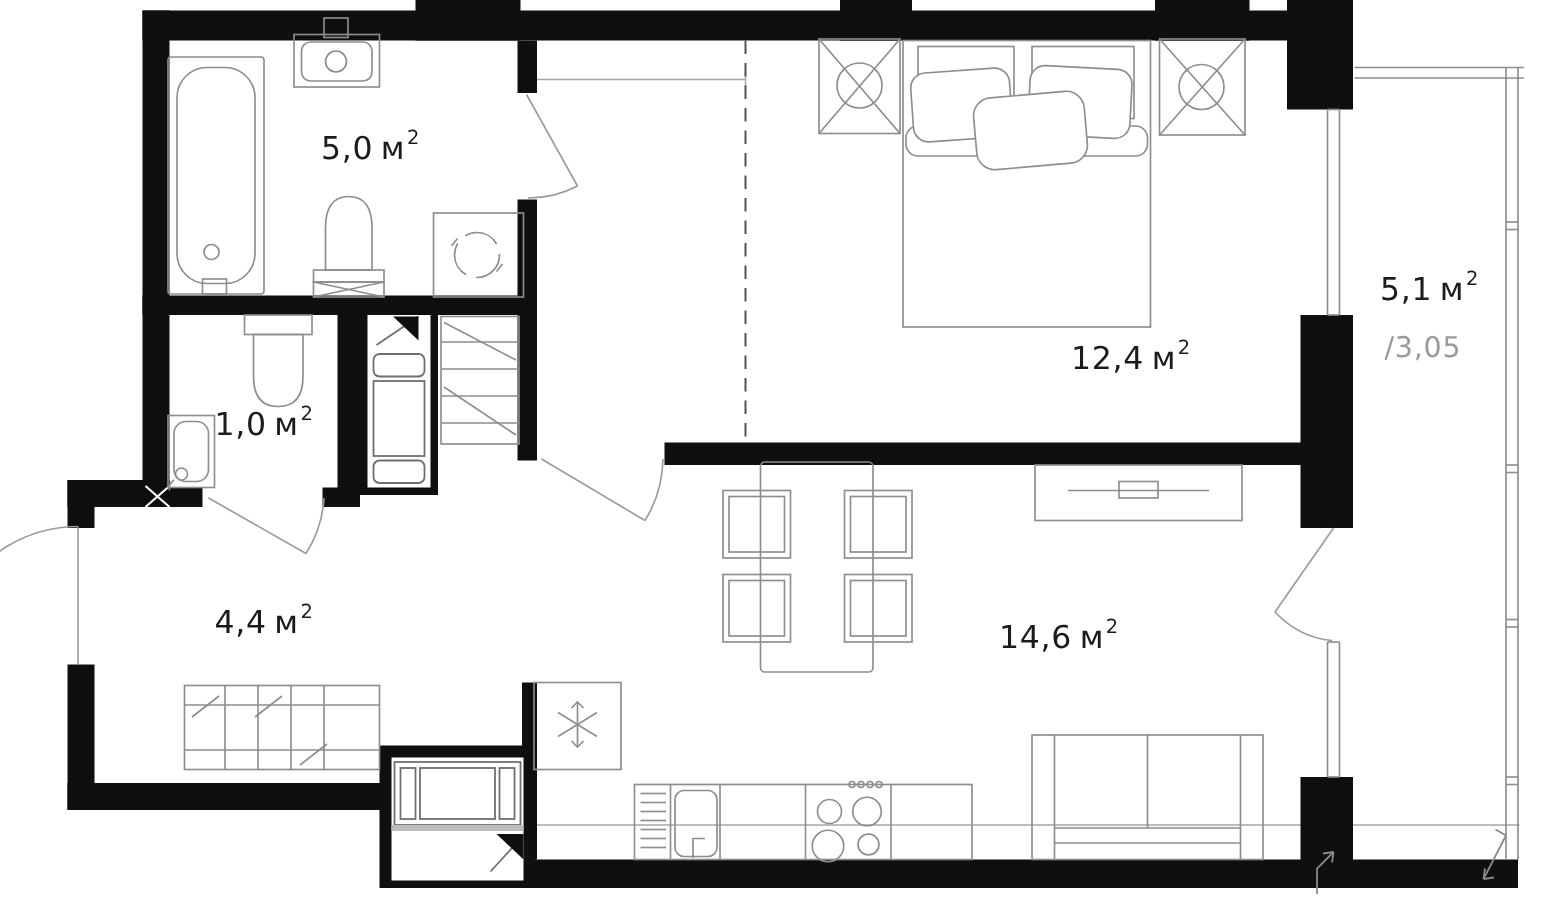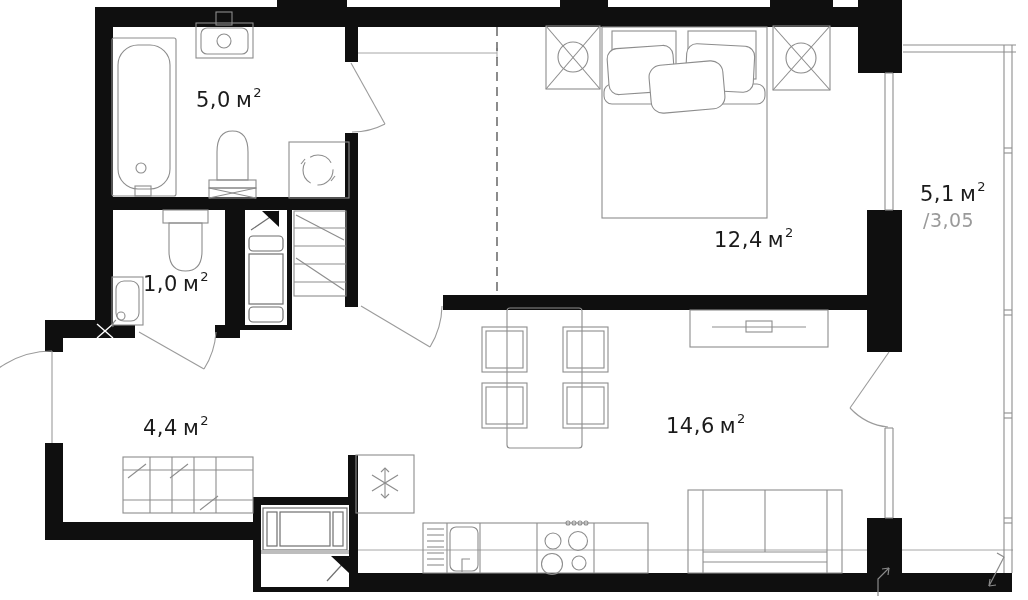--- a/index.html
+++ b/index.html
@@ -25,21 +25,21 @@
   .pillow{fill:#fff;stroke:var(--line);stroke-width:1.1;}
   .blkfill{fill:var(--wall);stroke:none;}
   .sill{fill:#bdbdbd;stroke:none;}
   .xmark{stroke:#fff;stroke-width:1.4;}
   .arrow{fill:none;stroke:#8a8a8a;stroke-width:1.2;}
   .rlabel{position:absolute;font-size:21px;line-height:1;color:var(--text);
           letter-spacing:.5px;white-space:nowrap;}
   .rlabel .u{margin-left:5px;}
   .rlabel sup{font-size:13px;position:relative;top:-2px;left:1px;}
   .coef{position:absolute;font-size:19px;line-height:1;color:var(--muted);
-        letter-spacing:.5px;white-space:nowrap;}
+        letter-spacing:.5px;white-space:nowrap;margin-top:12px;}
 </style>
 </head>
 <body>
 
 <div class="stage">
   <svg width="1028" height="600" viewBox="0 0 1028 600">
 
     <line class="thin" x1="358" y1="550" x2="1013" y2="550"></line>
 
     <g>
@@ -309,25 +309,25 @@
       <path class="arrow" d="M 878,596 L 878,579 L 889,568"></path>
       <path class="arrow" d="M 889,568 L 882,569 M 889,568 L 888,575"></path>
     </g>
     <g>
       <path class="arrow" d="M 1004,557 L 989,586"></path>
       <path class="arrow" d="M 989,586 L 996,585 M 989,586 L 990,579"></path>
       <path class="arrow" d="M 1004,557 L 997,553"></path>
     </g>
   </svg>
 
-  <div class="rlabel" style="left:196px;top:88px"><span>5,0</span><span class="u">м</span><sup>2</sup></div>
+  <div class="rlabel" style="left:214px;top:88px"><span>5,0</span><span class="u">м</span><sup>2</sup></div>
 
   <div class="rlabel" style="left:143px;top:272px"><span>1,0</span><span class="u">м</span><sup>2</sup></div>
 
-  <div class="rlabel" style="left:143px;top:416px"><span>4,4</span><span class="u">м</span><sup>2</sup></div>
+  <div class="rlabel" style="left:143px;top:404px"><span>4,4</span><span class="u">м</span><sup>2</sup></div>
 
   <div class="rlabel" style="left:714px;top:228px"><span>12,4</span><span class="u">м</span><sup>2</sup></div>
 
   <div class="rlabel" style="left:666px;top:414px"><span>14,6</span><span class="u">м</span><sup>2</sup></div>
 
   <div class="rlabel" style="left:920px;top:182px"><span>5,1</span><span class="u">м</span><sup>2</sup></div>
 
   <div class="coef" style="left:923px;top:211px">/3,05</div>
 </div>
 

